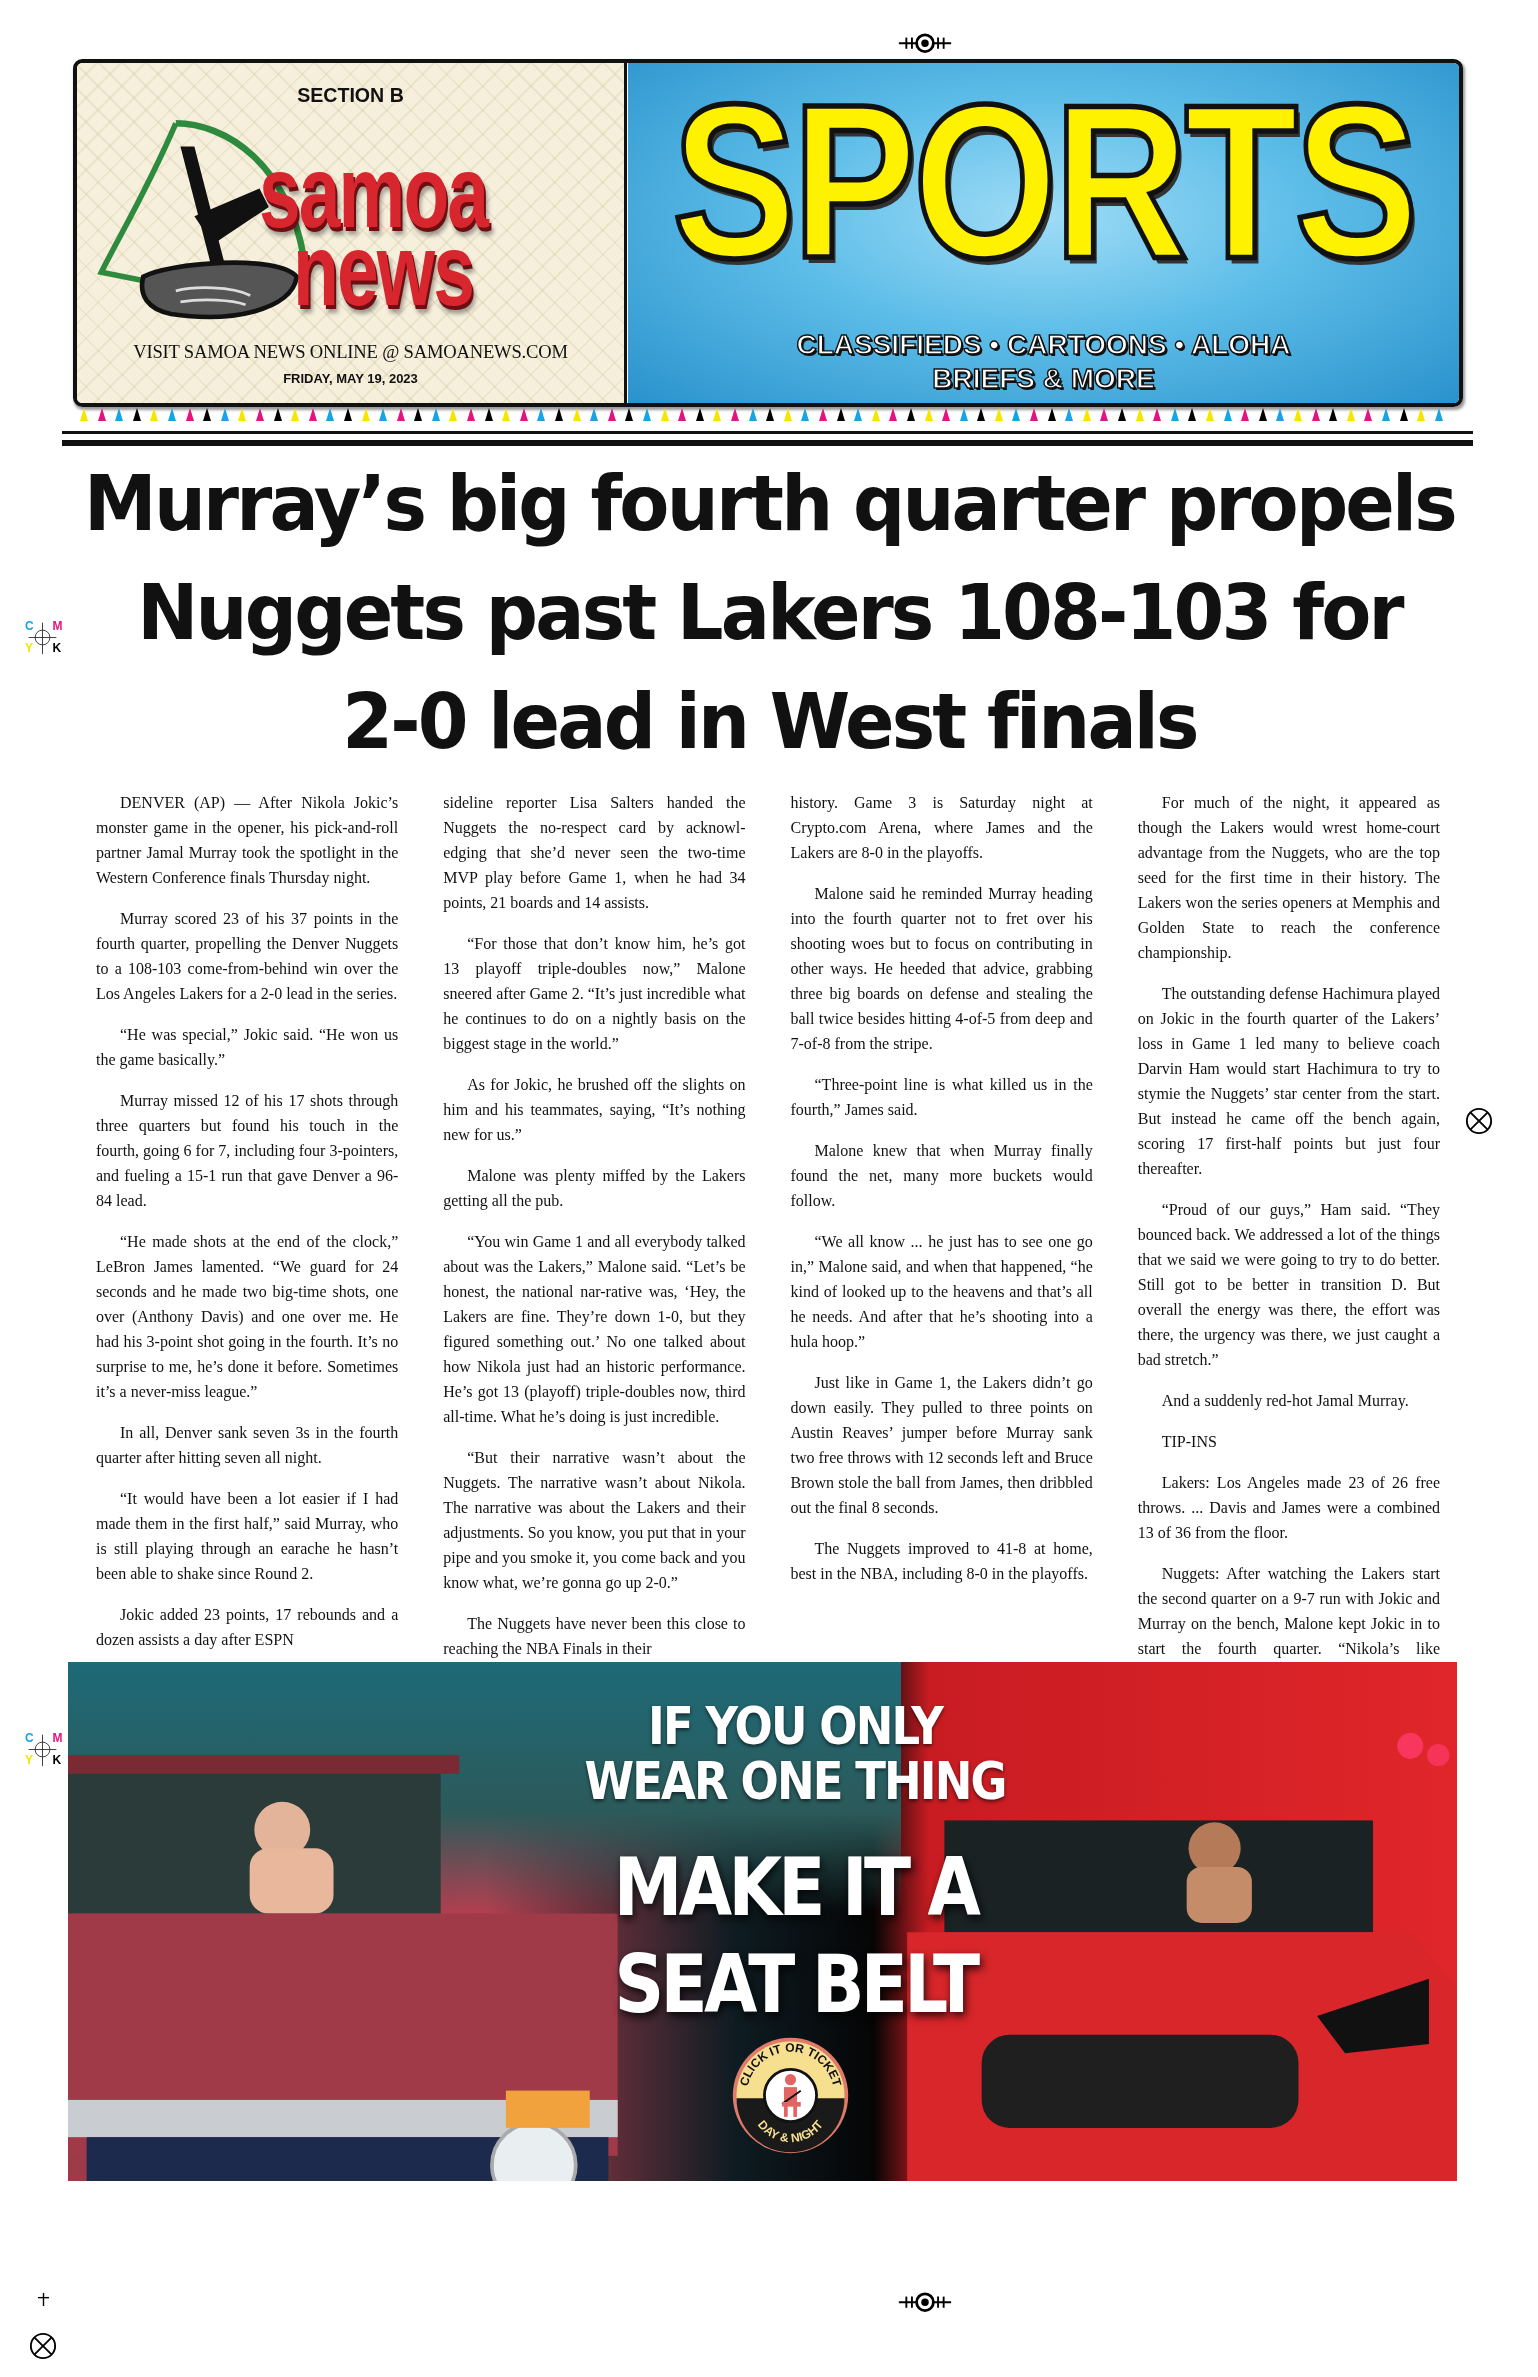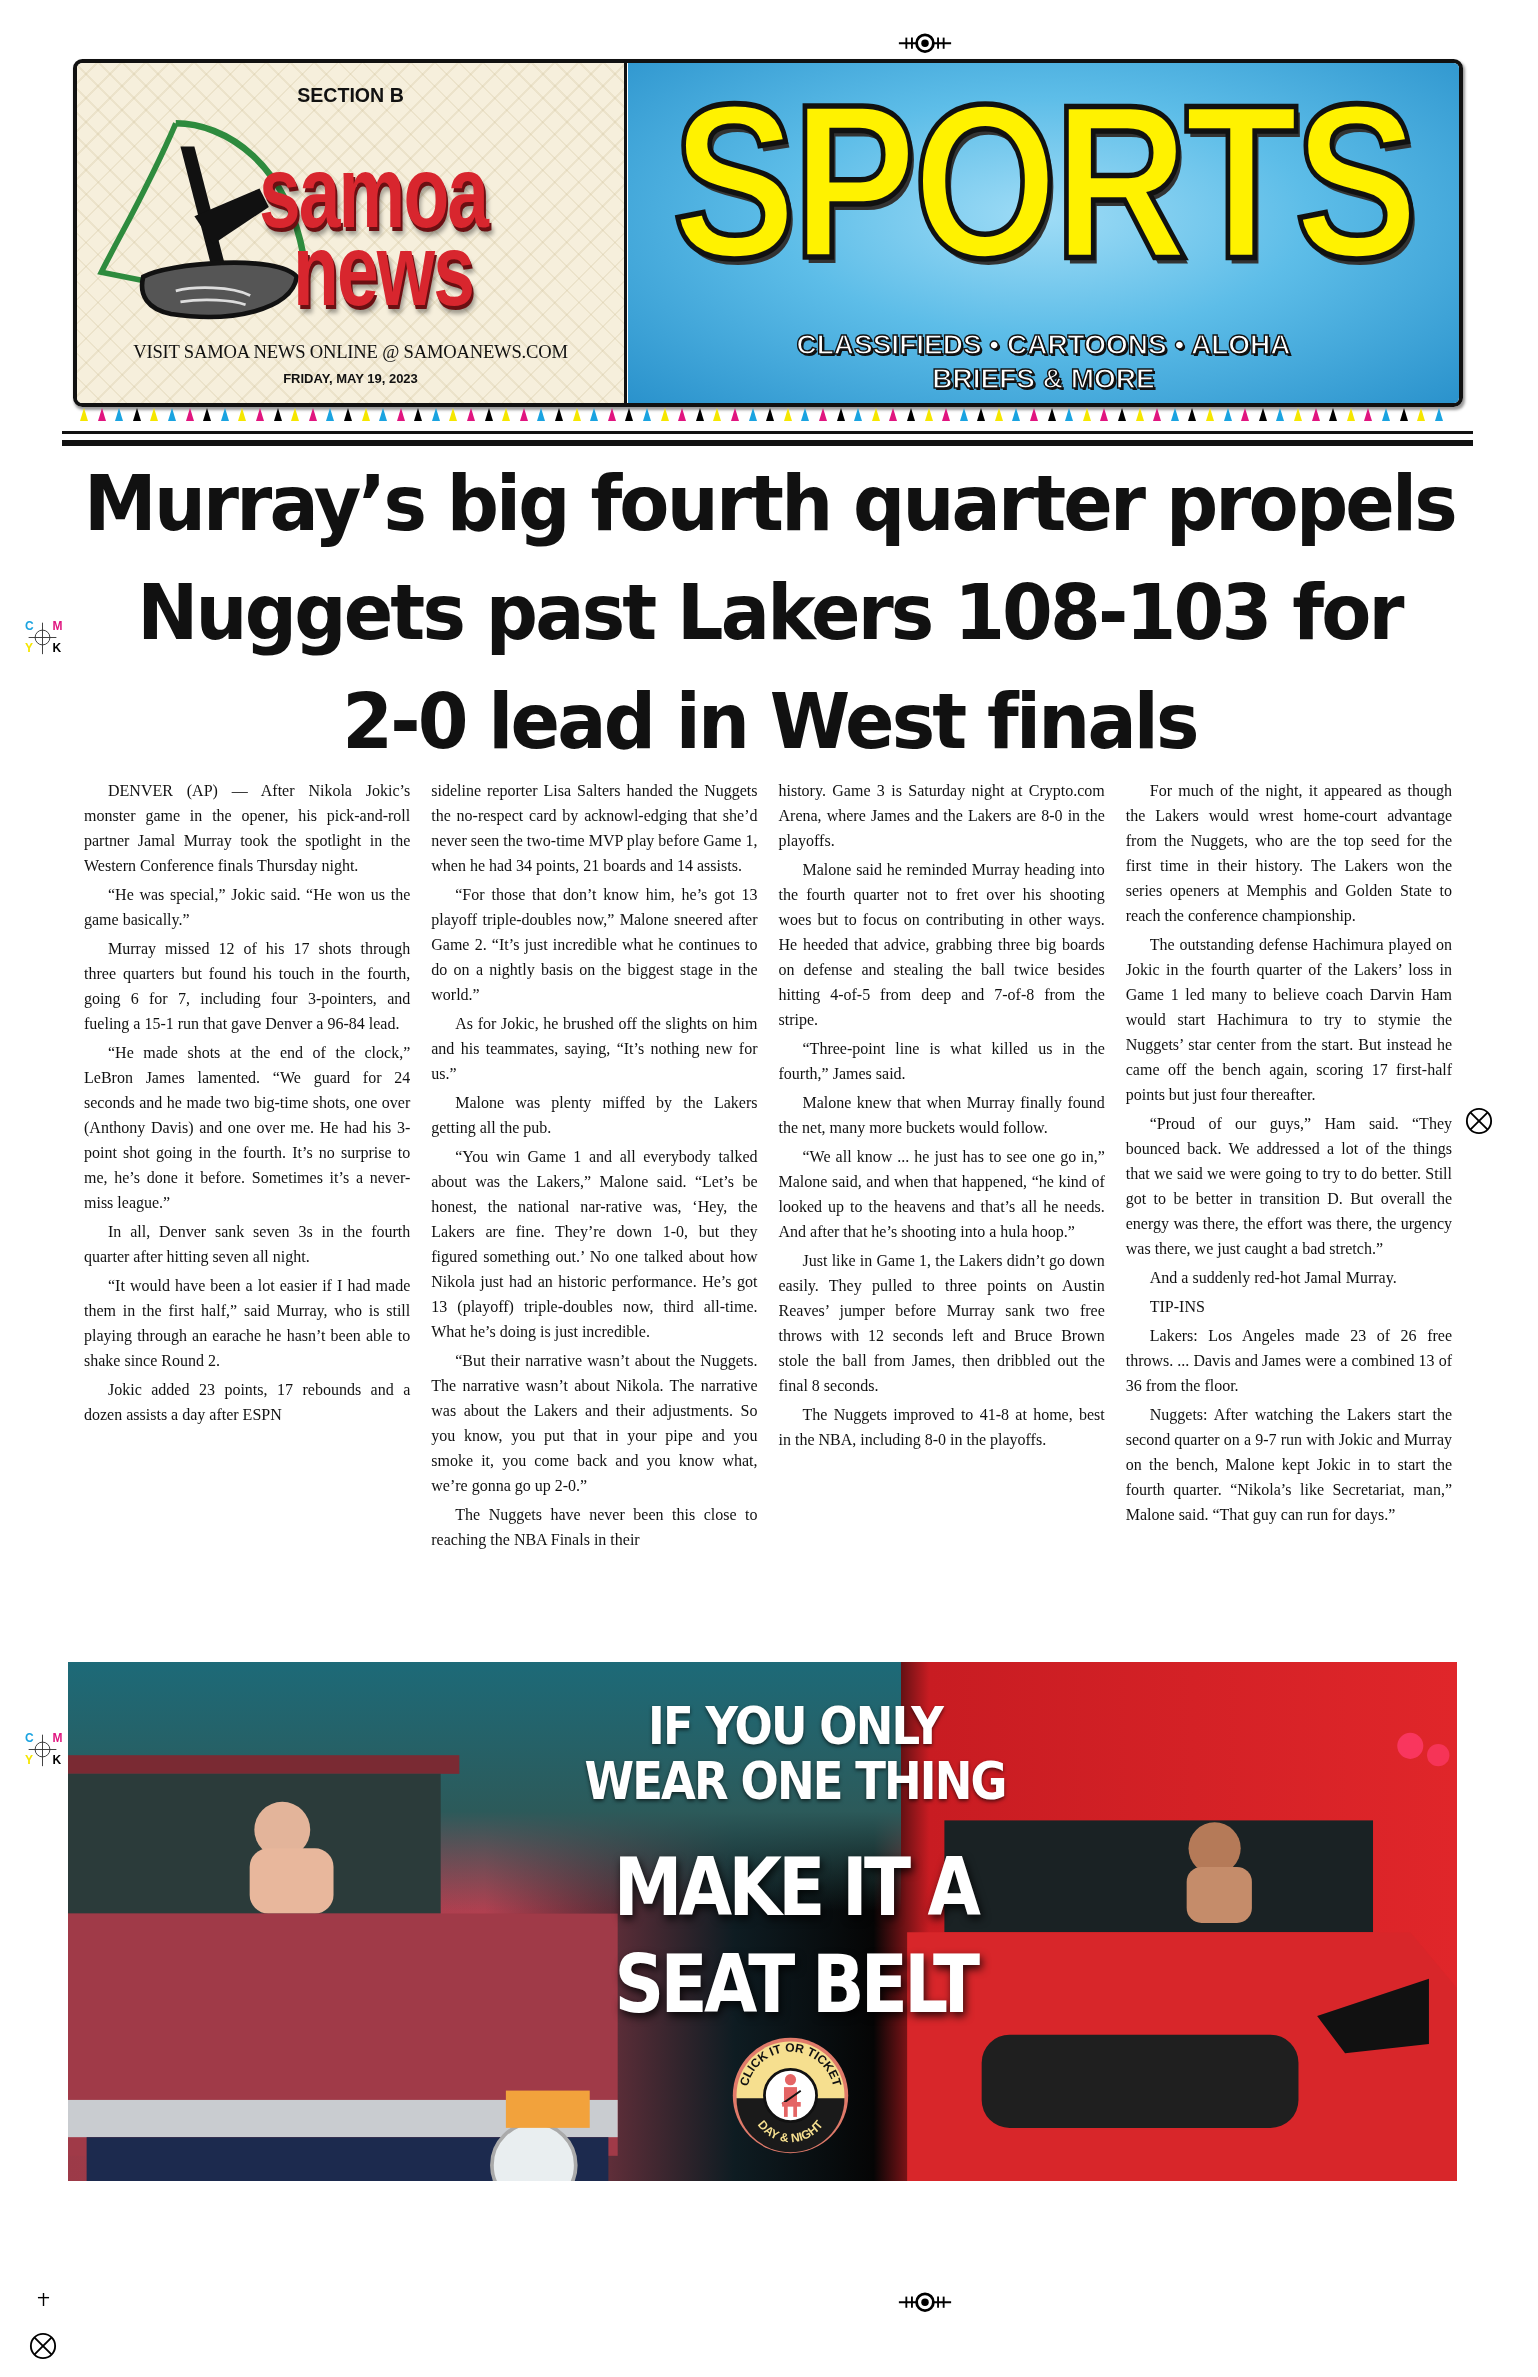--- a/index.html
+++ b/index.html
@@ -46,21 +46,21 @@
   .rule-thin { position: absolute; left: 62px; top: 431px; width: 1411px; height: 2.8px; background: #111; }
   .rule-thick { position: absolute; left: 62px; top: 440px; width: 1411px; height: 5.6px; background: #111; }
 
   
   .headline { position: absolute; left: 75px; top: 449px; width: 1389px; text-align: center; font-family: "DejaVu Sans", sans-serif; font-weight: bold; font-size: 73px; line-height: 104px; letter-spacing: -2.8px; transform: scaleY(1.05); transform-origin: top center; }
   .headline div { white-space: nowrap; }
 
   
   .article { position: absolute; left: 80px; top: 774px; width: 1376px; height: 886px; display: grid; grid-template-columns: repeat(4, 1fr); column-gap: 13px; }
   .col { font-size: 16px; line-height: 25px; text-align: justify; hyphens: manual; }
-  .col p { margin: 4px; text-indent: 24px; }
+  .col p { margin: 16px; text-indent: 24px; }
   .col p.cont { text-indent: 0; }
 
   
   .ad { position: absolute; left: 68px; top: 1662px; width: 1389px; height: 519px; overflow: hidden;
      background: linear-gradient(90deg, #9c3a48 0%, #b04050 30%, #0e1c22 48%, #050505 58%, #c81c22 62%, #e0262a 100%); }
   .ad-sky { position: absolute; left: 0; top: 0; width: 60%; height: 48%; background: linear-gradient(180deg, #1d6a78 0%, #2c5a5a 60%, transparent 100%); }
   .truck { position: absolute; left: 0; top: 65px; width: 559px; height: 457px; }
   .car { position: absolute; left: 839px; top: 0; width: 550px; height: 519px; }
   .ad-head1 { position: absolute; left: 466px; top: 37px; width: 522px; text-align: center; font-family: "DejaVu Sans", sans-serif; font-weight: bold; font-size: 45px; line-height: 48px; color: #fff; letter-spacing: -1.9px; transform: scaleY(1.15); transform-origin: top center; text-shadow: 0 1.9px 3.7px rgba(0,0,0,.6); }
   .ad-head2 { position: absolute; left: 485px; top: 177px; width: 485px; text-align: center; font-family: "DejaVu Sans", sans-serif; font-weight: bold; font-size: 69px; line-height: 84px; color: #fff; letter-spacing: -3.7px; transform: scaleY(1.15); transform-origin: top center; text-shadow: 1.9px 3.7px 7.5px rgba(0,0,0,.8); }
@@ -234,20 +234,21 @@
 
 <div class="headline">
   <div>Murray’s big fourth quarter propels</div>
   <div>Nuggets past Lakers 108-103 for</div>
   <div>2-0 lead in West finals</div>
 </div>
 
 <div class="article" id="article">
   <div class="col">
       <p>DENVER (AP) — After Nikola Jokic’s monster game in the opener, his pick-and-roll partner Jamal Murray took the spotlight in the Western Conference finals Thursday night.</p>
+      <p>Murray scored 23 of his 37 points in the fourth quarter, propelling the Denver Nuggets to a 108-103 come-from-behind win over the Los Angeles Lakers for a 2-0 lead in the series.</p>
       <p>“He was special,” Jokic said. “He won us the game basically.”</p>
       <p>Murray missed 12 of his 17 shots through three quarters but found his touch in the fourth, going 6 for 7, including four 3-pointers, and fueling a 15-1 run that gave Denver a 96-84 lead.</p>
       <p>“He made shots at the end of the clock,” LeBron James lamented. “We guard for 24 seconds and he made two big-time shots, one over (Anthony Davis) and one over me. He had his 3-point shot going in the fourth. It’s no surprise to me, he’s done it before. Sometimes it’s a never-miss league.”</p>
       <p>In all, Denver sank seven 3s in the fourth quarter after hitting seven all night.</p>
       <p>“It would have been a lot easier if I had made them in the first half,” said Murray, who is still playing through an earache he hasn’t been able to shake since Round 2.</p>
       <p>Jokic added 23 points, 17 rebounds and a dozen assists a day after ESPN</p>
     </div>
   <div class="col">
       <p class="cont">sideline reporter Lisa Salters handed the Nuggets the no-respect card by acknowl-edging that she’d never seen the two-time MVP play before Game 1, when he had 34 points, 21 boards and 14 assists.</p>
       <p>“For those that don’t know him, he’s got 13 playoff triple-doubles now,” Malone sneered after Game 2. “It’s just incredible what he continues to do on a nightly basis on the biggest stage in the world.”</p>

